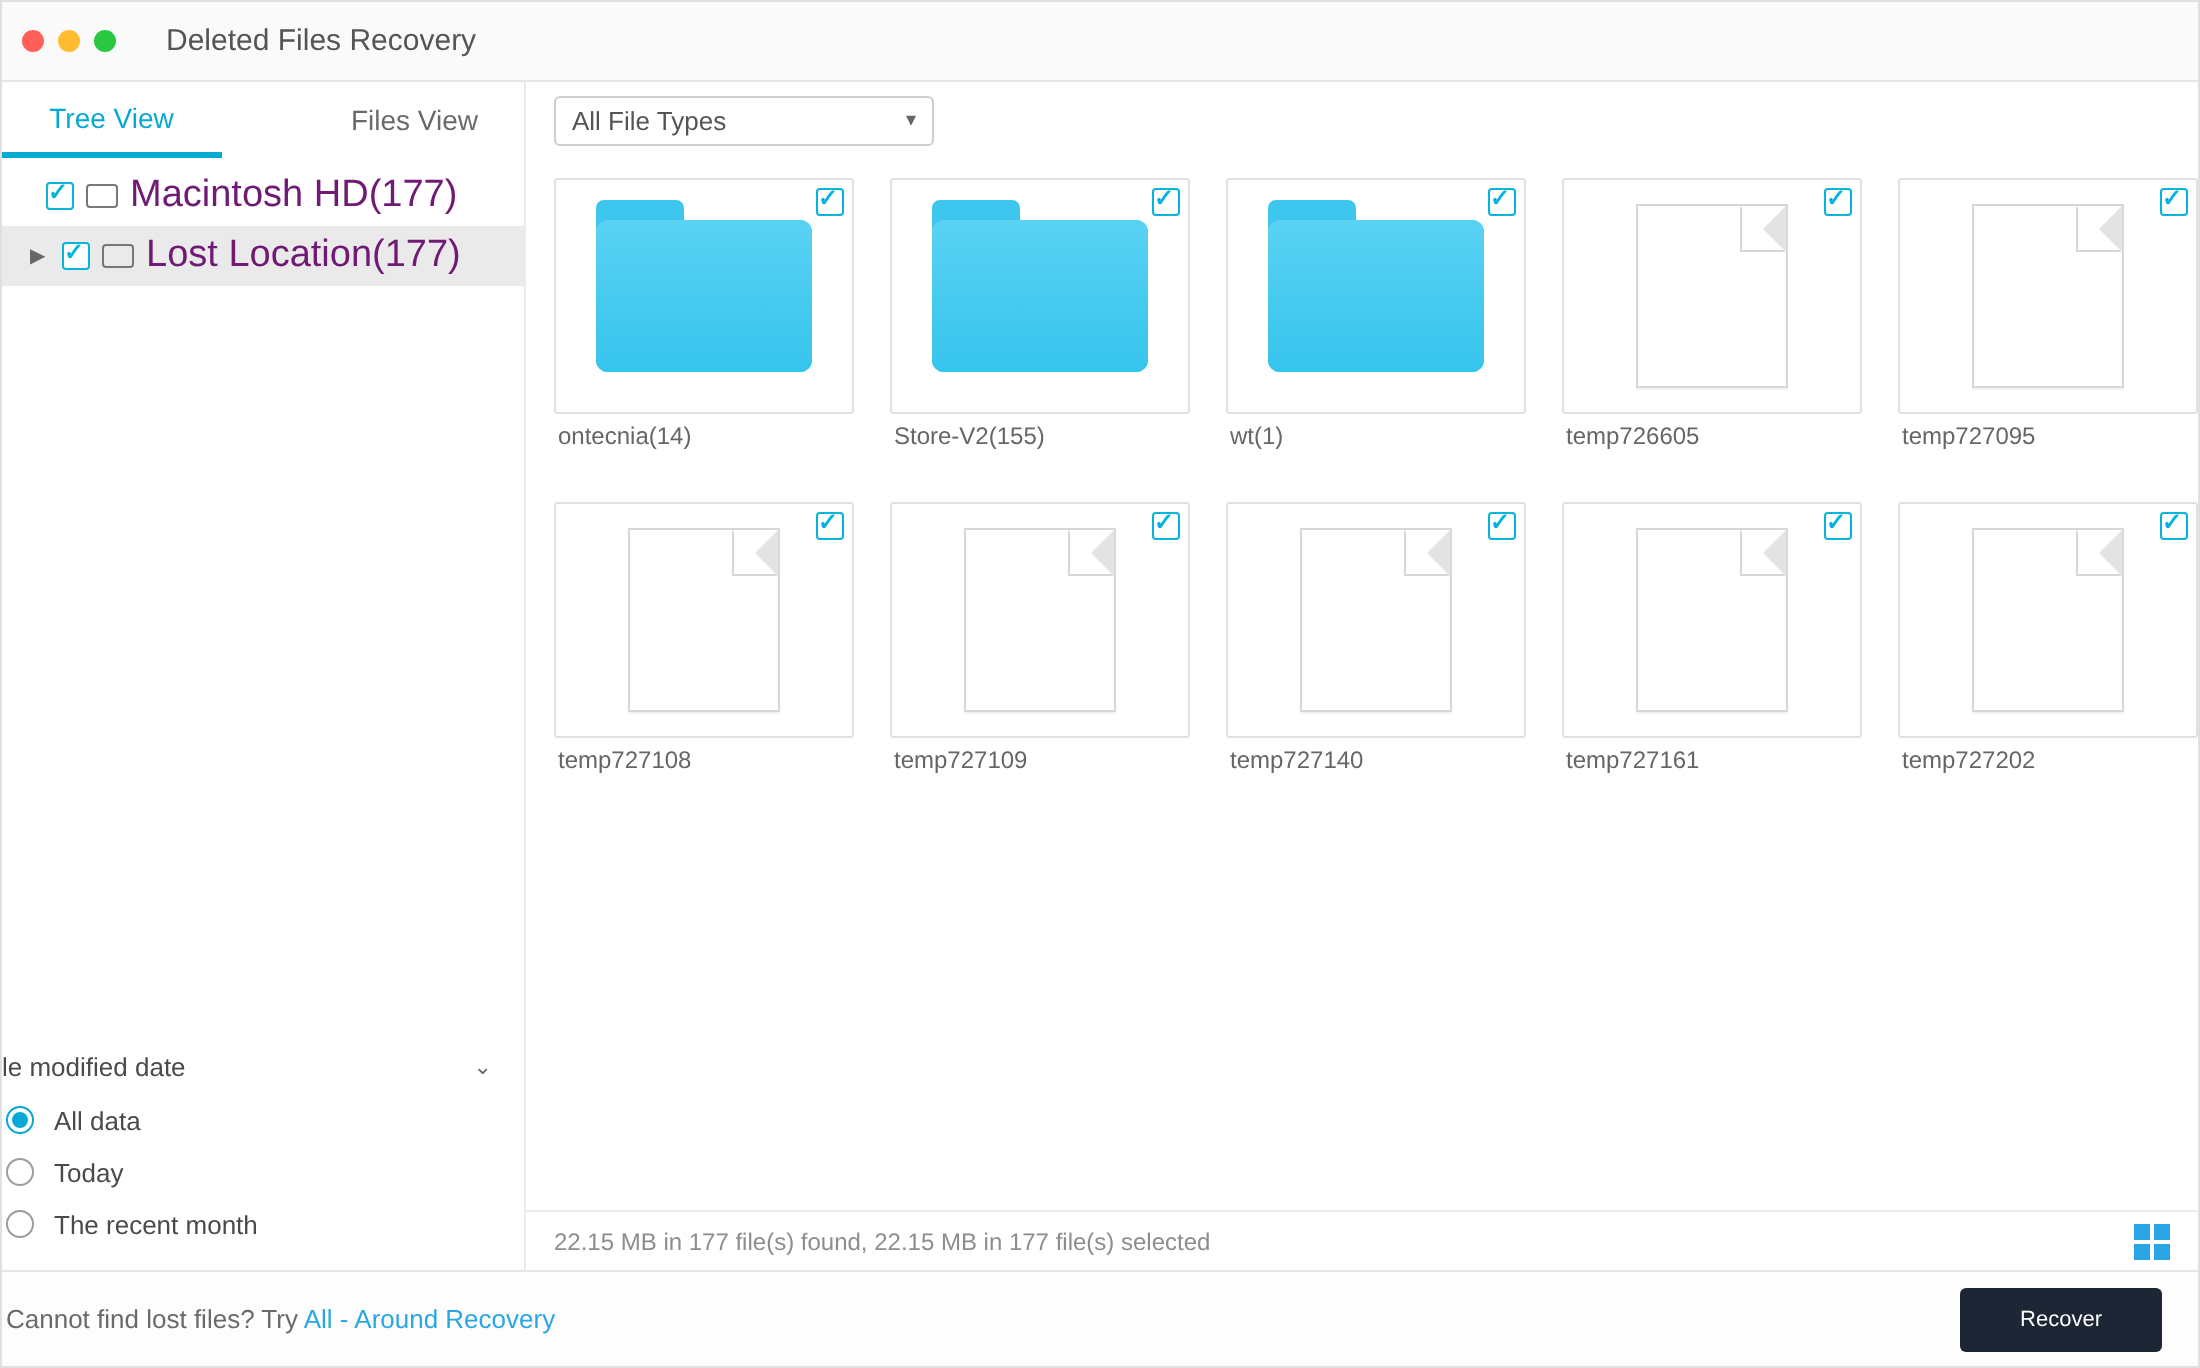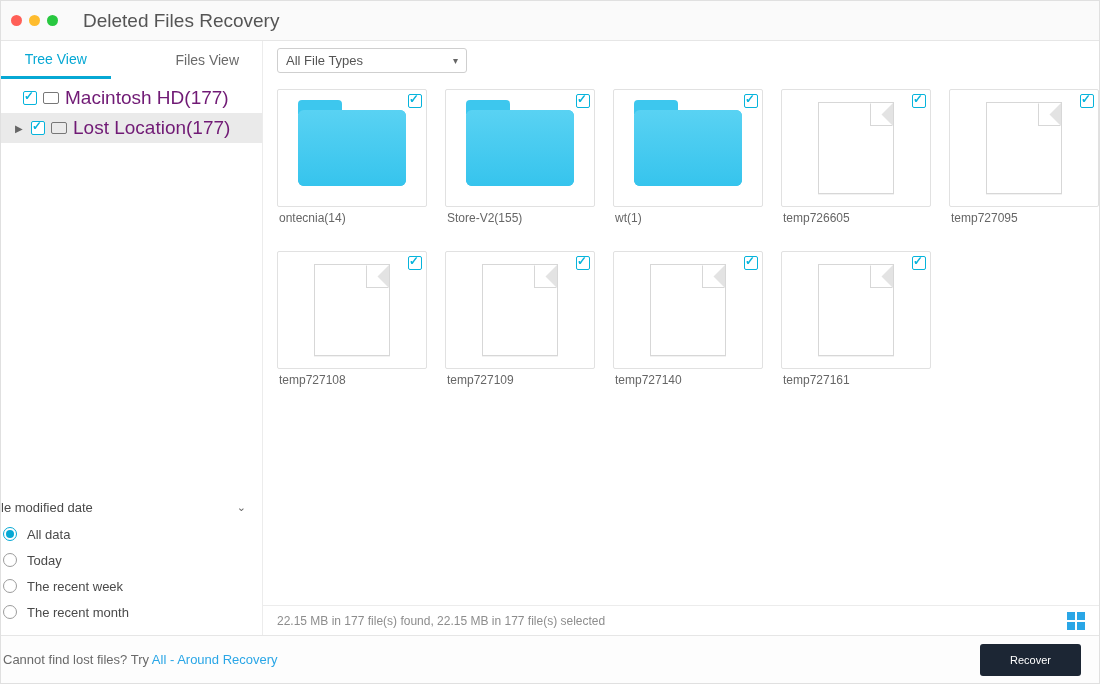--- a/index.html
+++ b/index.html
@@ -4,21 +4,21 @@
 <style>
   * { box-sizing: border-box; margin: 0; padding: 0; }
   html, body { width: 1100px; height: 684px; font-family: -apple-system, "Helvetica Neue", Arial, sans-serif; font-size: 13px; color: #4a4a4a; background: #fff; }
   .window { width: 1100px; height: 684px; display: flex; flex-direction: column; border: 1px solid #e0e0e0; }
   
   .titlebar { height: 40px; display: flex; align-items: center; padding: 0 10px; border-bottom: 1px solid #e6e6e6; background: #fafafa; }
   .tl-dot { width: 11px; height: 11px; border-radius: 50%; margin-right: 7px; }
   .tl-red { background: #ff5f57; }
   .tl-yel { background: #febc2e; }
   .tl-grn { background: #28c840; }
-  .title { margin-left: 18px; font-size: 19px; color: #555; }
+  .title { margin-left: 18px; font-size: 15px; color: #555; }
   
   .body { flex: 1 1 auto; display: flex; flex-direction: column; min-height: 0; }
   .upper { flex: 1 1 auto; display: flex; min-height: 0; }
   
   .sidebar { width: 262px; border-right: 1px solid #ececec; display: flex; flex-direction: column; }
   .tabs { display: flex; height: 38px; gap: 42px; }
   .tab { flex: 1; display: flex; align-items: center; justify-content: center; font-size: 14px; cursor: pointer; color: #6a6a6a; }
   .tab.active { color: #06a8d4; border-bottom: 3px solid #06a8d4; }
   .tree { flex: 0 0 auto; padding-top: 4px; }
   .tree-row { display: flex; align-items: center; height: 30px; padding-left: 6px; gap: 6px; cursor: pointer; }
@@ -114,24 +114,20 @@
               <div class="radio-row">
                 <span class="radio on"></span>
                 <span>All data</span>
               </div>
               <div class="radio-row">
                 <span class="radio"></span>
                 <span>Today</span>
               </div>
               <div class="radio-row">
                 <span class="radio"></span>
-                <span>The recent week</span>
-              </div>
-              <div class="radio-row">
-                <span class="radio"></span>
                 <span>The recent month</span>
               </div>
             </div>
         </div>
       </div>
 
       <div class="main">
         <div class="toolbar">
           <div class="select">
             <span>All File Types</span>
@@ -195,20 +191,27 @@
                   <div class="doc"></div>
                 </div>
                 <div class="card-label">temp727140</div>
               </div>
               <div class="card">
                 <div class="thumb">
                   <div class="chk"></div>
                   <div class="doc"></div>
                 </div>
                 <div class="card-label">temp727161</div>
+              </div>
+              <div class="card">
+                <div class="thumb">
+                  <div class="chk"></div>
+                  <div class="doc"></div>
+                </div>
+                <div class="card-label">temp727202</div>
               </div>
             </div>
         </div>
         <div class="status">
           <span>22.15 MB in 177 file(s) found, 22.15 MB in 177 file(s) selected</span>
           <div class="view-icon">
               <span></span>
               <span></span>
               <span></span>
               <span></span>

